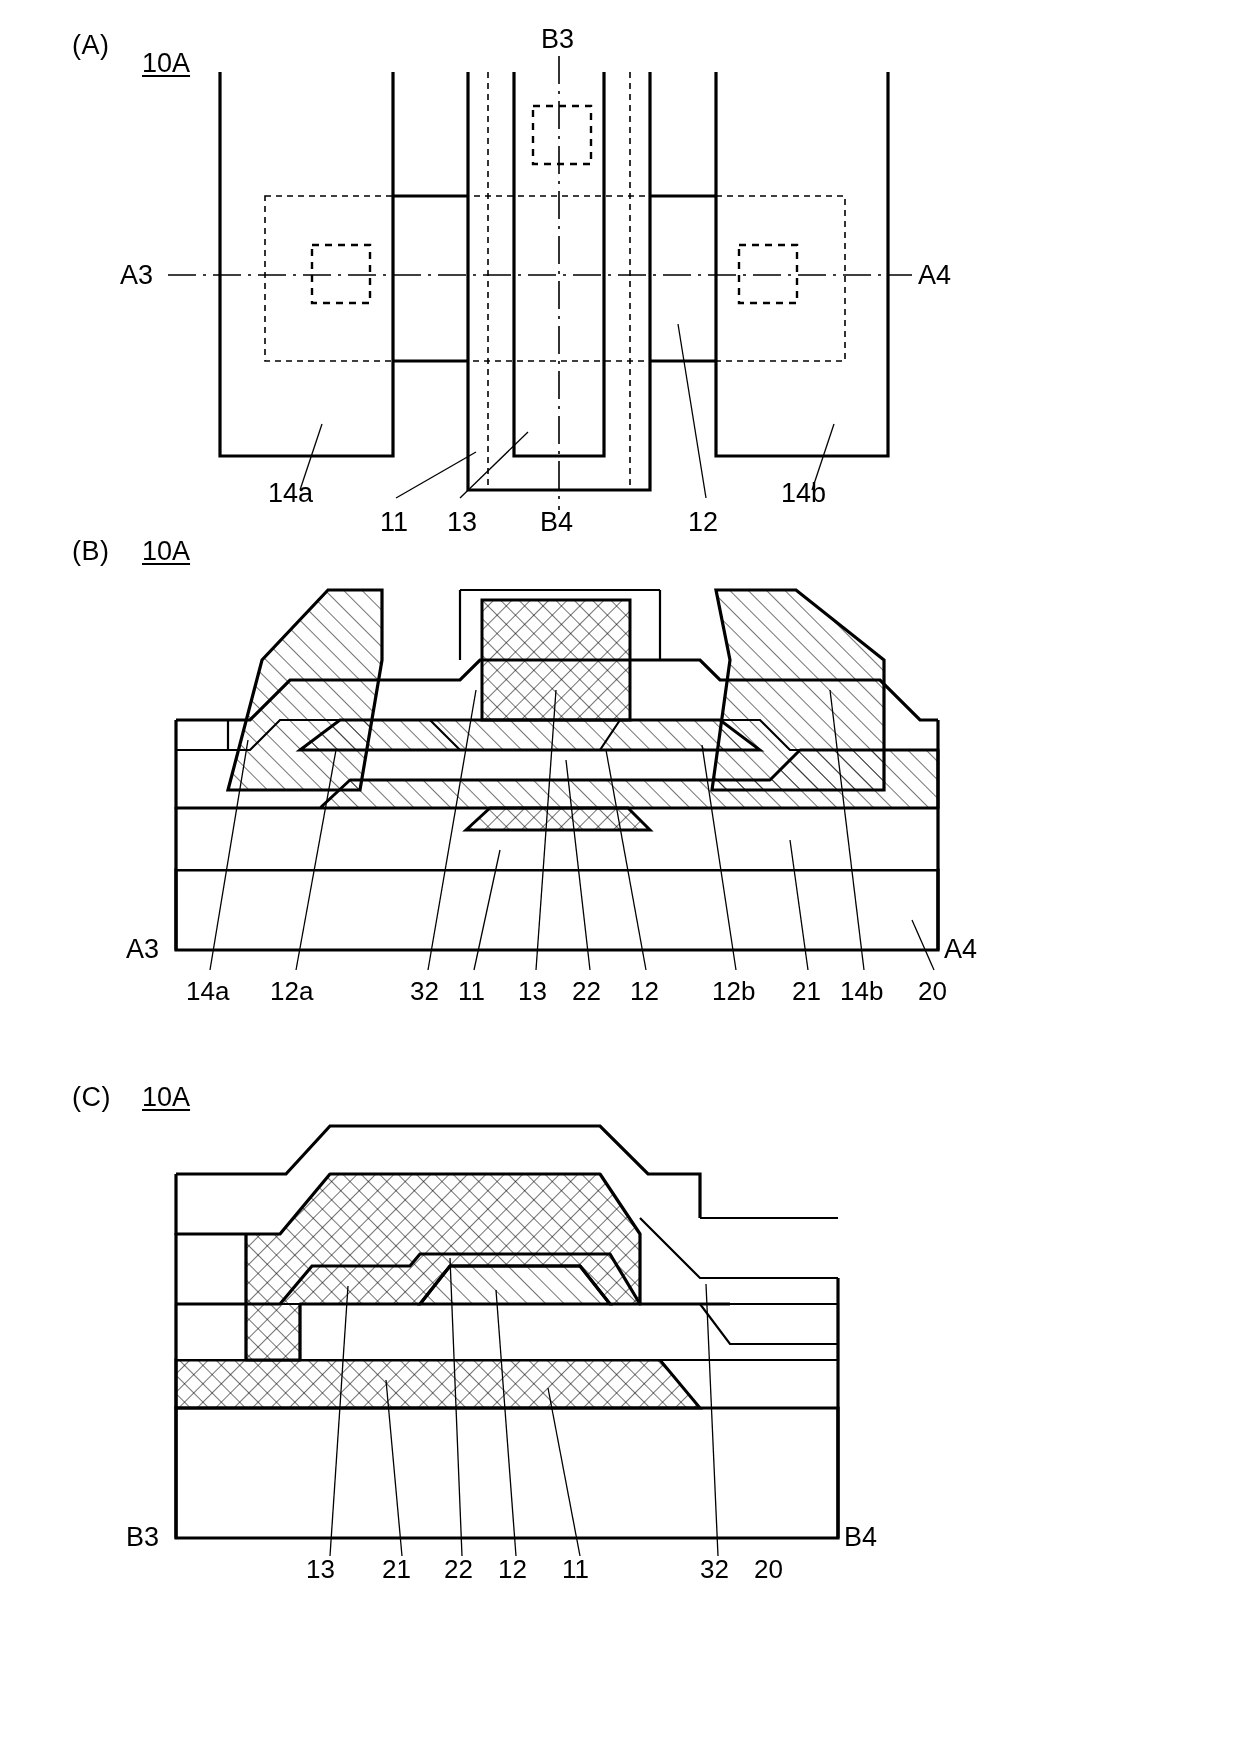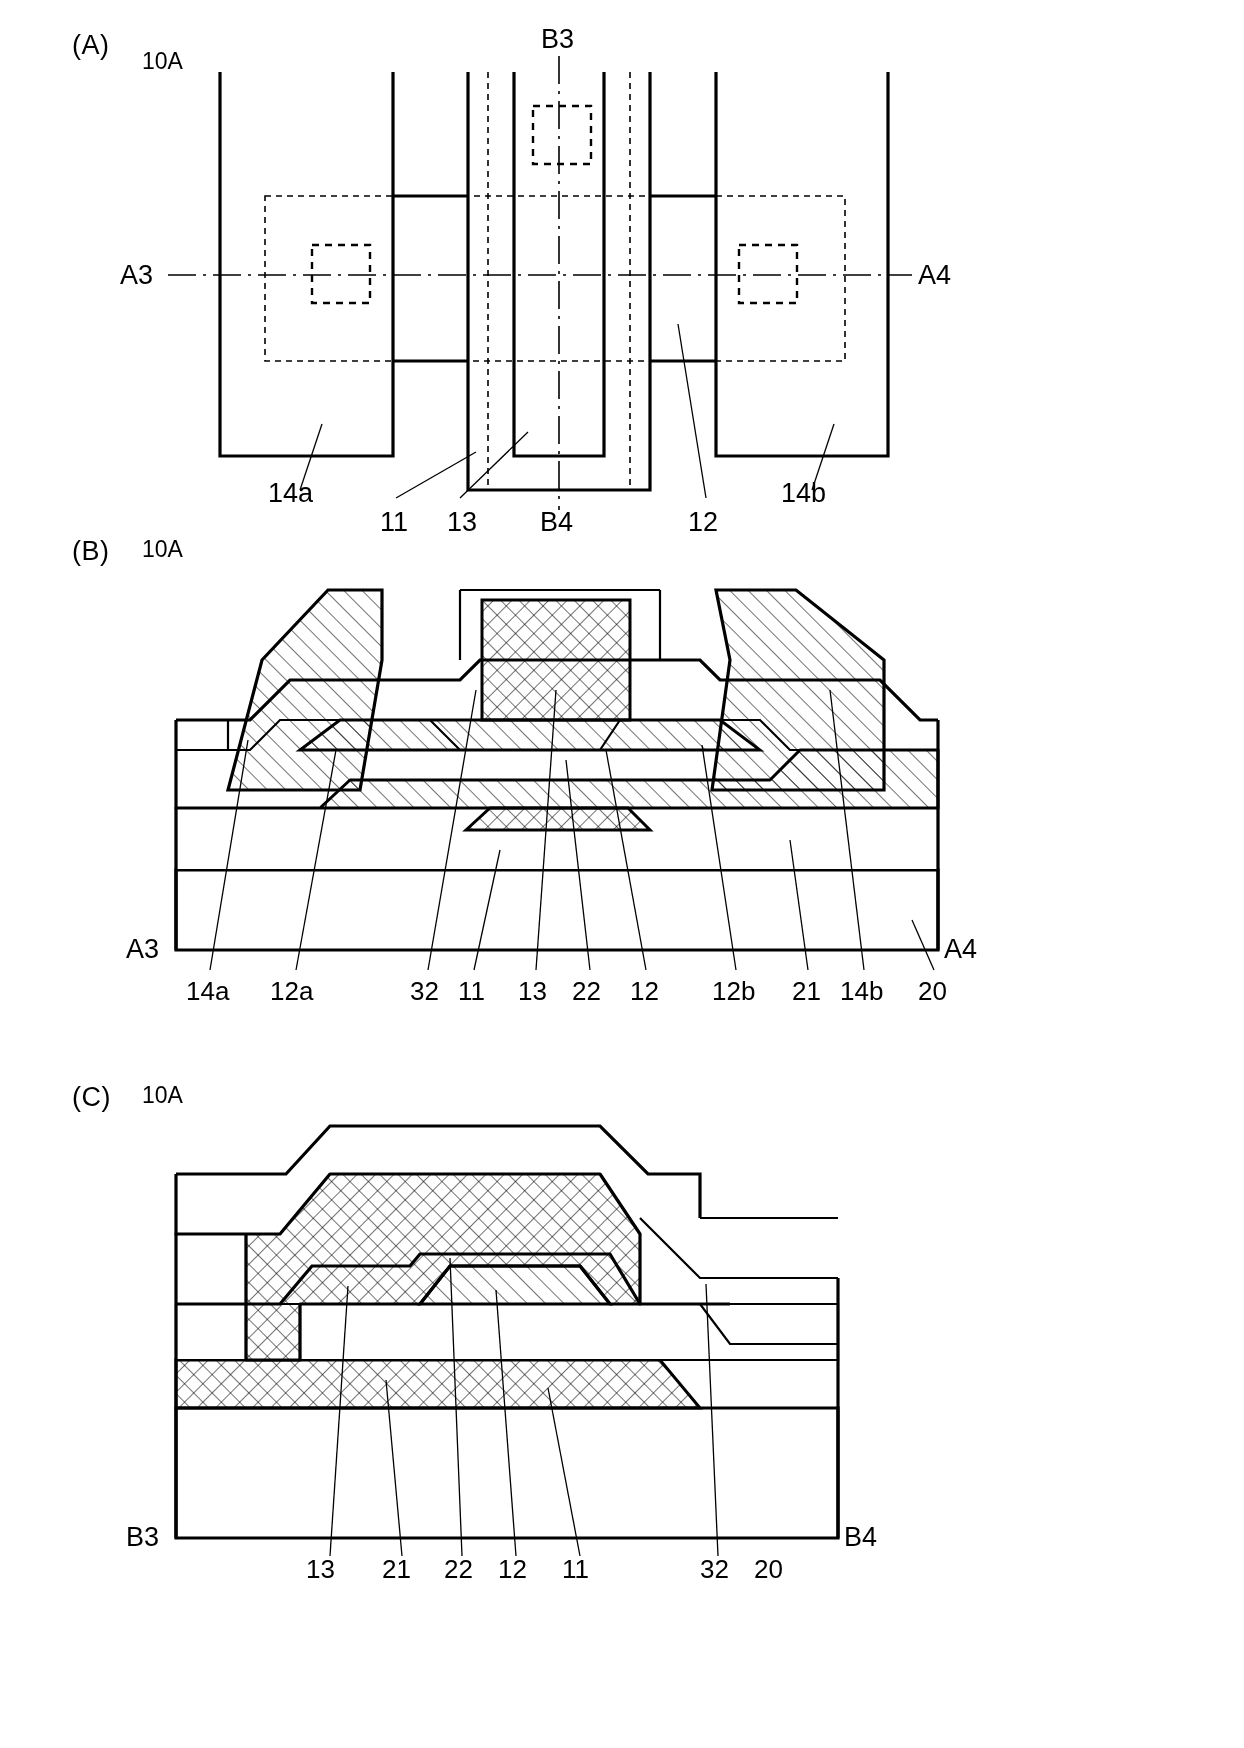--- a/index.html
+++ b/index.html
@@ -13,21 +13,22 @@
   .page{position:relative;width:1244px;height:1748px;}
   .fig{position:absolute;}
   .fig-tag{
     position:absolute;
     font-size:27px;
     letter-spacing:0.5px;
     white-space:nowrap;
   }
   .fig-ref{
     position:absolute;
-    font-size:23px;
+    font-size:27px;
+    text-decoration:underline;
     text-underline-offset:3px;
     white-space:nowrap;
   }
   svg{display:block;overflow:visible;}
   text{font-family:"Liberation Sans", sans-serif;fill:#000;}
   .lbl{font-size:27px;}
   .lbl-sm{font-size:26px;}
   .ln{stroke:#000;fill:none;}
   .thick{stroke-width:3.2;}
   .med{stroke-width:2.2;}

